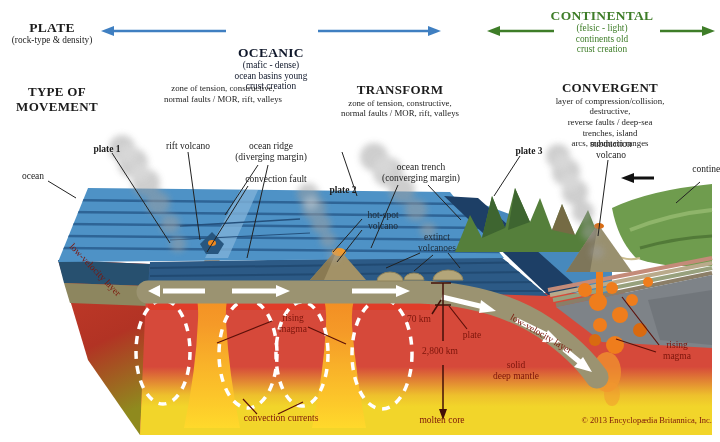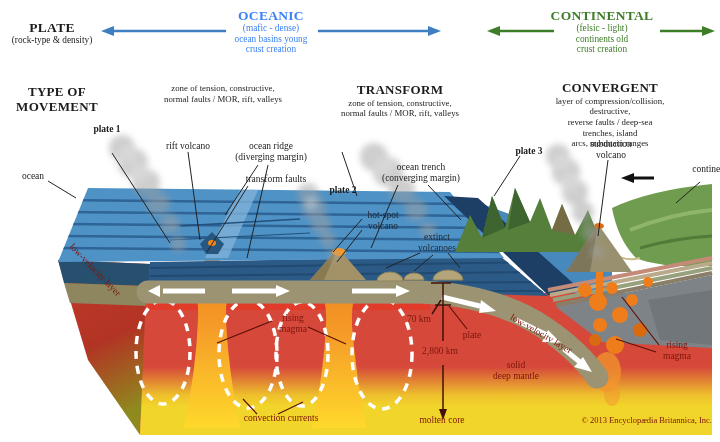--- a/index.html
+++ b/index.html
@@ -2,21 +2,21 @@
 <html><head>
 <meta charset="utf-8">
 <style>
   html,body{margin:0;padding:0;background:#fff;}
   .stage{position:relative;width:720px;height:442px;background:#fff;overflow:hidden;
          font-family:Liberation Serif, serif;color:#1c1c1c;}
   .stage svg{position:absolute;left:0;top:0;}
   .hdr{position:absolute;transform:translateX(-50%);text-align:center;line-height:1.12;}
   .hdr .t1{font-weight:700;font-size:13.5px;letter-spacing:.3px;}
   .hdr .t2{font-size:9.3px;white-space:pre-line;}
-  .blue{color:#3b82f6;}
+  .blue{color:#0f172a;margin-top:37px;}
   .green{color:#3e7d28;}
   .mv .t1{font-size:13px;}
   .mv .t2{font-size:8.8px;line-height:1.22;}
   .pre{white-space:pre-line;}
   .dlabel{position:absolute;transform:translateX(-50%);text-align:center;white-space:pre-line;
           font-size:9.5px;line-height:1.12;color:#1c1c1c;}
   .copyright{position:absolute;right:8px;top:415px;font-size:8.5px;color:#7c150b;}
 </style>
 </head>
 <body>
@@ -309,27 +309,27 @@
 normal faults / MOR, rift, valleys</div>
 </div>
 <div class="hdr mv" style="left:610px;top:81px">
   <div class="t1">CONVERGENT</div>
   <div class="t2 pre">layer of compression/collision, destructive,
 reverse faults / deep-sea trenches, island
 arcs, mountain ranges</div>
 </div>
 
 <div id="diagram-labels">
-      <div class="dlabel" style="left: 107px; top: 124px; font-weight: 700;">plate 1</div>
+      <div class="dlabel" style="left: 107px; top: 144px; font-weight: 700;">plate 1</div>
       <div class="dlabel" style="left: 188px; top: 141px;">rift volcano</div>
       <div class="dlabel" style="left: 271px; top: 141px;">ocean ridge
 (diverging margin)</div>
       <div class="dlabel" style="left: 343px; top: 141px; font-weight: 700; margin-top: 44px;">plate 2</div>
       <div class="dlabel" style="left: 33px; top: 171px;">ocean</div>
-      <div class="dlabel" style="left: 276px; top: 174px;">transform faults</div>
+      <div class="dlabel" style="left: 276px; top: 174px;">convection fault</div>
       <div class="dlabel" style="left: 409px; top: 162px; margin-left: 12px;">ocean trench
 (converging margin)</div>
       <div class="dlabel" style="left: 529px; top: 126px; font-weight: 700; margin-top: 20px;">plate 3</div>
       <div class="dlabel" style="left: 611px; top: 139px;">subduction
 volcano</div>
       <div class="dlabel" style="left: 686px; top: 164px; margin-left: 24px;">continent</div>
       <div class="dlabel" style="left: 383px; top: 210px; color: rgb(29, 41, 53);">hot-spot
 volcano</div>
       <div class="dlabel" style="left: 437px; top: 232px; color: rgb(29, 41, 53);">extinct
 volcanoes</div>

